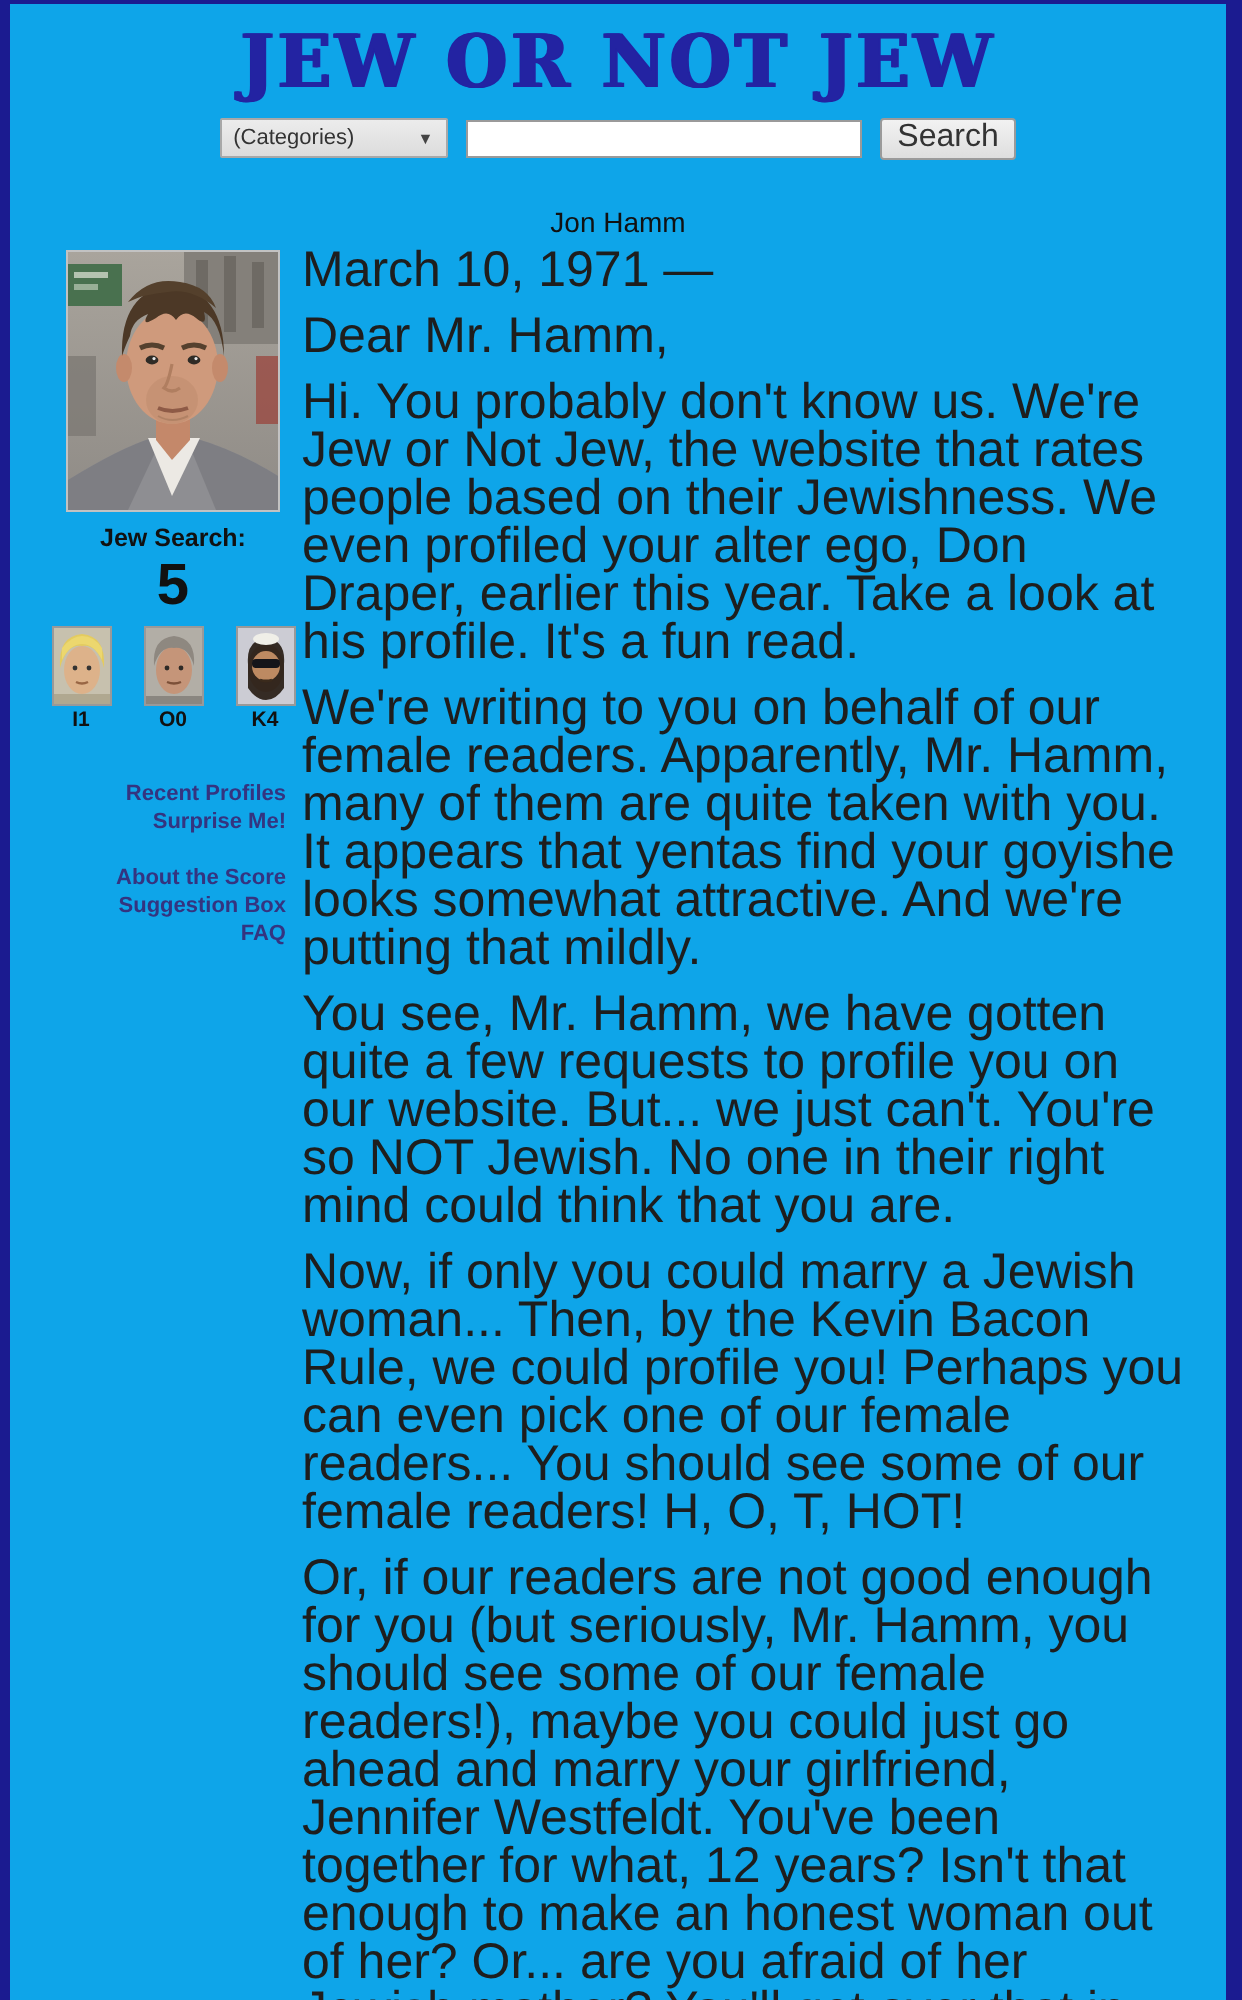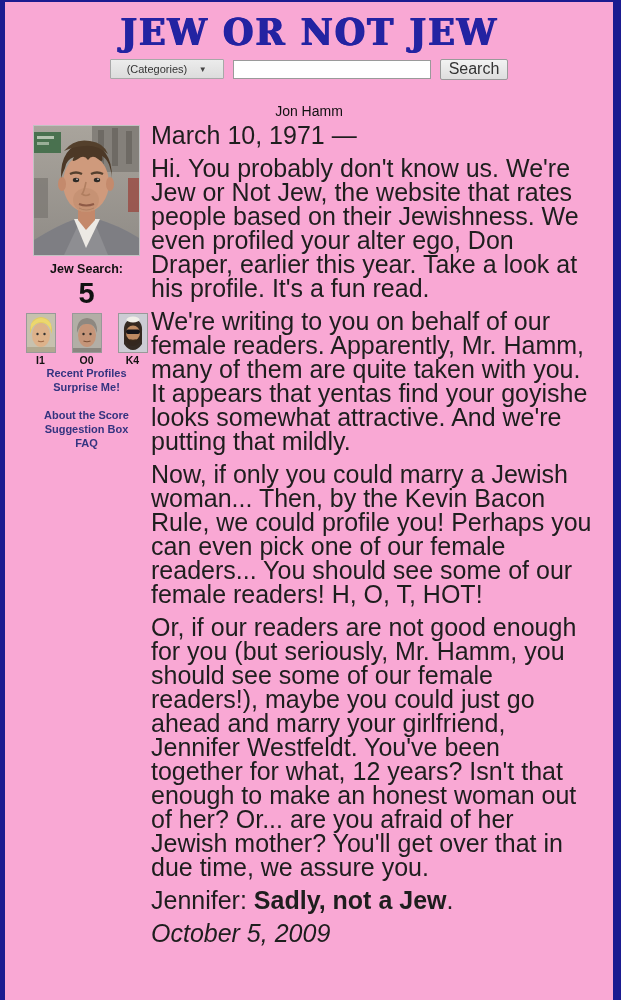--- a/index.html
+++ b/index.html
@@ -4,21 +4,21 @@
 <style>
   * { box-sizing: border-box; margin: 0; padding: 0; }
   html, body { background: #ffffff; }
   body { font-family: "Liberation Sans", sans-serif; }
 
   .page {
     position: relative;
     width: 621px;
     height: 1000px;
     margin: 0 auto;
-    background: #f9a8d4;
+    background: #0ea5e9;
     border-top: 2px solid #1b1b90;
     border-left: 5px solid #1b1b90;
     border-right: 8px solid #1b1b90;
     overflow: hidden;
   }
 
   
   .site-header { text-align: center; }
   .logo {
     margin-top: 10px;
@@ -40,21 +40,21 @@
     gap: 9px;
     height: 22px;
   }
   .fake-select {
     width: 114px; height: 20px;
     background: linear-gradient(#ececec, #dcdcdc);
     border: 1px solid #a8a8a8;
     border-radius: 1px;
     font-size: 11px; color: #333;
     display: flex; align-items: center; justify-content: space-between;
-    padding: 0 16px;
+    padding: 0 6px;
     cursor: pointer;
   }
   .fake-select .arrow { font-size: 8px; color: #444; }
   .search-input {
     width: 198px; height: 19px;
     border: 1px solid #9a9a9a;
     background: #fff;
     font-size: 12px;
     padding: 0 4px;
   }
@@ -88,21 +88,21 @@
   .photo-frame svg { display: block; }
   .score-label { margin-top: 6px; font-size: 12.5px; font-weight: bold; color: #111; }
   .score-value { margin-top: 1px; font-size: 29px; font-weight: bold; color: #111; line-height: 32px; }
 
   .thumbs { margin-top: 4px; display: flex; justify-content: center; gap: 16px; }
   .thumb { width: 30px; cursor: pointer; }
   .thumb .pic { width: 30px; height: 40px; border: 1px solid #999; background: #ccc; }
   .thumb .pic svg { display: block; }
   .thumb-label { font-size: 10.5px; font-weight: bold; color: #111; margin-top: 1px; }
 
-  .side-links { text-align: center; padding-left: 0; }
+  .side-links { margin-top: 24px; text-align: right; padding-left: 0; }
   .side-links .group { margin-bottom: 14px; }
   .side-link {
     display: block;
     font-size: 11px; font-weight: bold;
     color: #343480;
     line-height: 14px;
     text-decoration: none;
     cursor: pointer;
   }
 
@@ -241,22 +241,24 @@
         <div class="group">
           <a class="side-link">About the Score</a>
           <a class="side-link">Suggestion Box</a>
           <a class="side-link">FAQ</a>
         </div>
       </nav>
     </aside>
 
     <article class="letter">
       <p class="birthdate">March 10, 1971 —</p>
+      <p>Dear Mr. Hamm,</p>
       <p>Hi. You probably don't know us. We're Jew or Not Jew, the website that rates people based on their Jewishness. We even profiled your alter ego, Don Draper, earlier this year. Take a look at his profile. It's a fun read.</p>
       <p>We're writing to you on behalf of our female readers. Apparently, Mr. Hamm, many of them are quite taken with you. It appears that yentas find your goyishe looks somewhat attractive. And we're putting that mildly.</p>
+      <p>You see, Mr. Hamm, we have gotten quite a few requests to profile you on our website. But... we just can't. You're so NOT Jewish. No one in their right mind could think that you are.</p>
       <p>Now, if only you could marry a Jewish woman... Then, by the Kevin Bacon Rule, we could profile you! Perhaps you can even pick one of our female readers... You should see some of our female readers! H, O, T, HOT!</p>
       <p>Or, if our readers are not good enough for you (but seriously, Mr. Hamm, you should see some of our female readers!), maybe you could just go ahead and marry your girlfriend, Jennifer Westfeldt. You've been together for what, 12 years? Isn't that enough to make an honest woman out of her? Or... are you afraid of her Jewish mother? You'll get over that in due time, we assure you.</p>
       <p class="verdict"><span>Jennifer: </span><b>Sadly, not a Jew</b><span>.</span></p>
       <p class="post-date">October 5, 2009</p>
     </article>
 
   </div>
 </div>
 
 </body></html>

